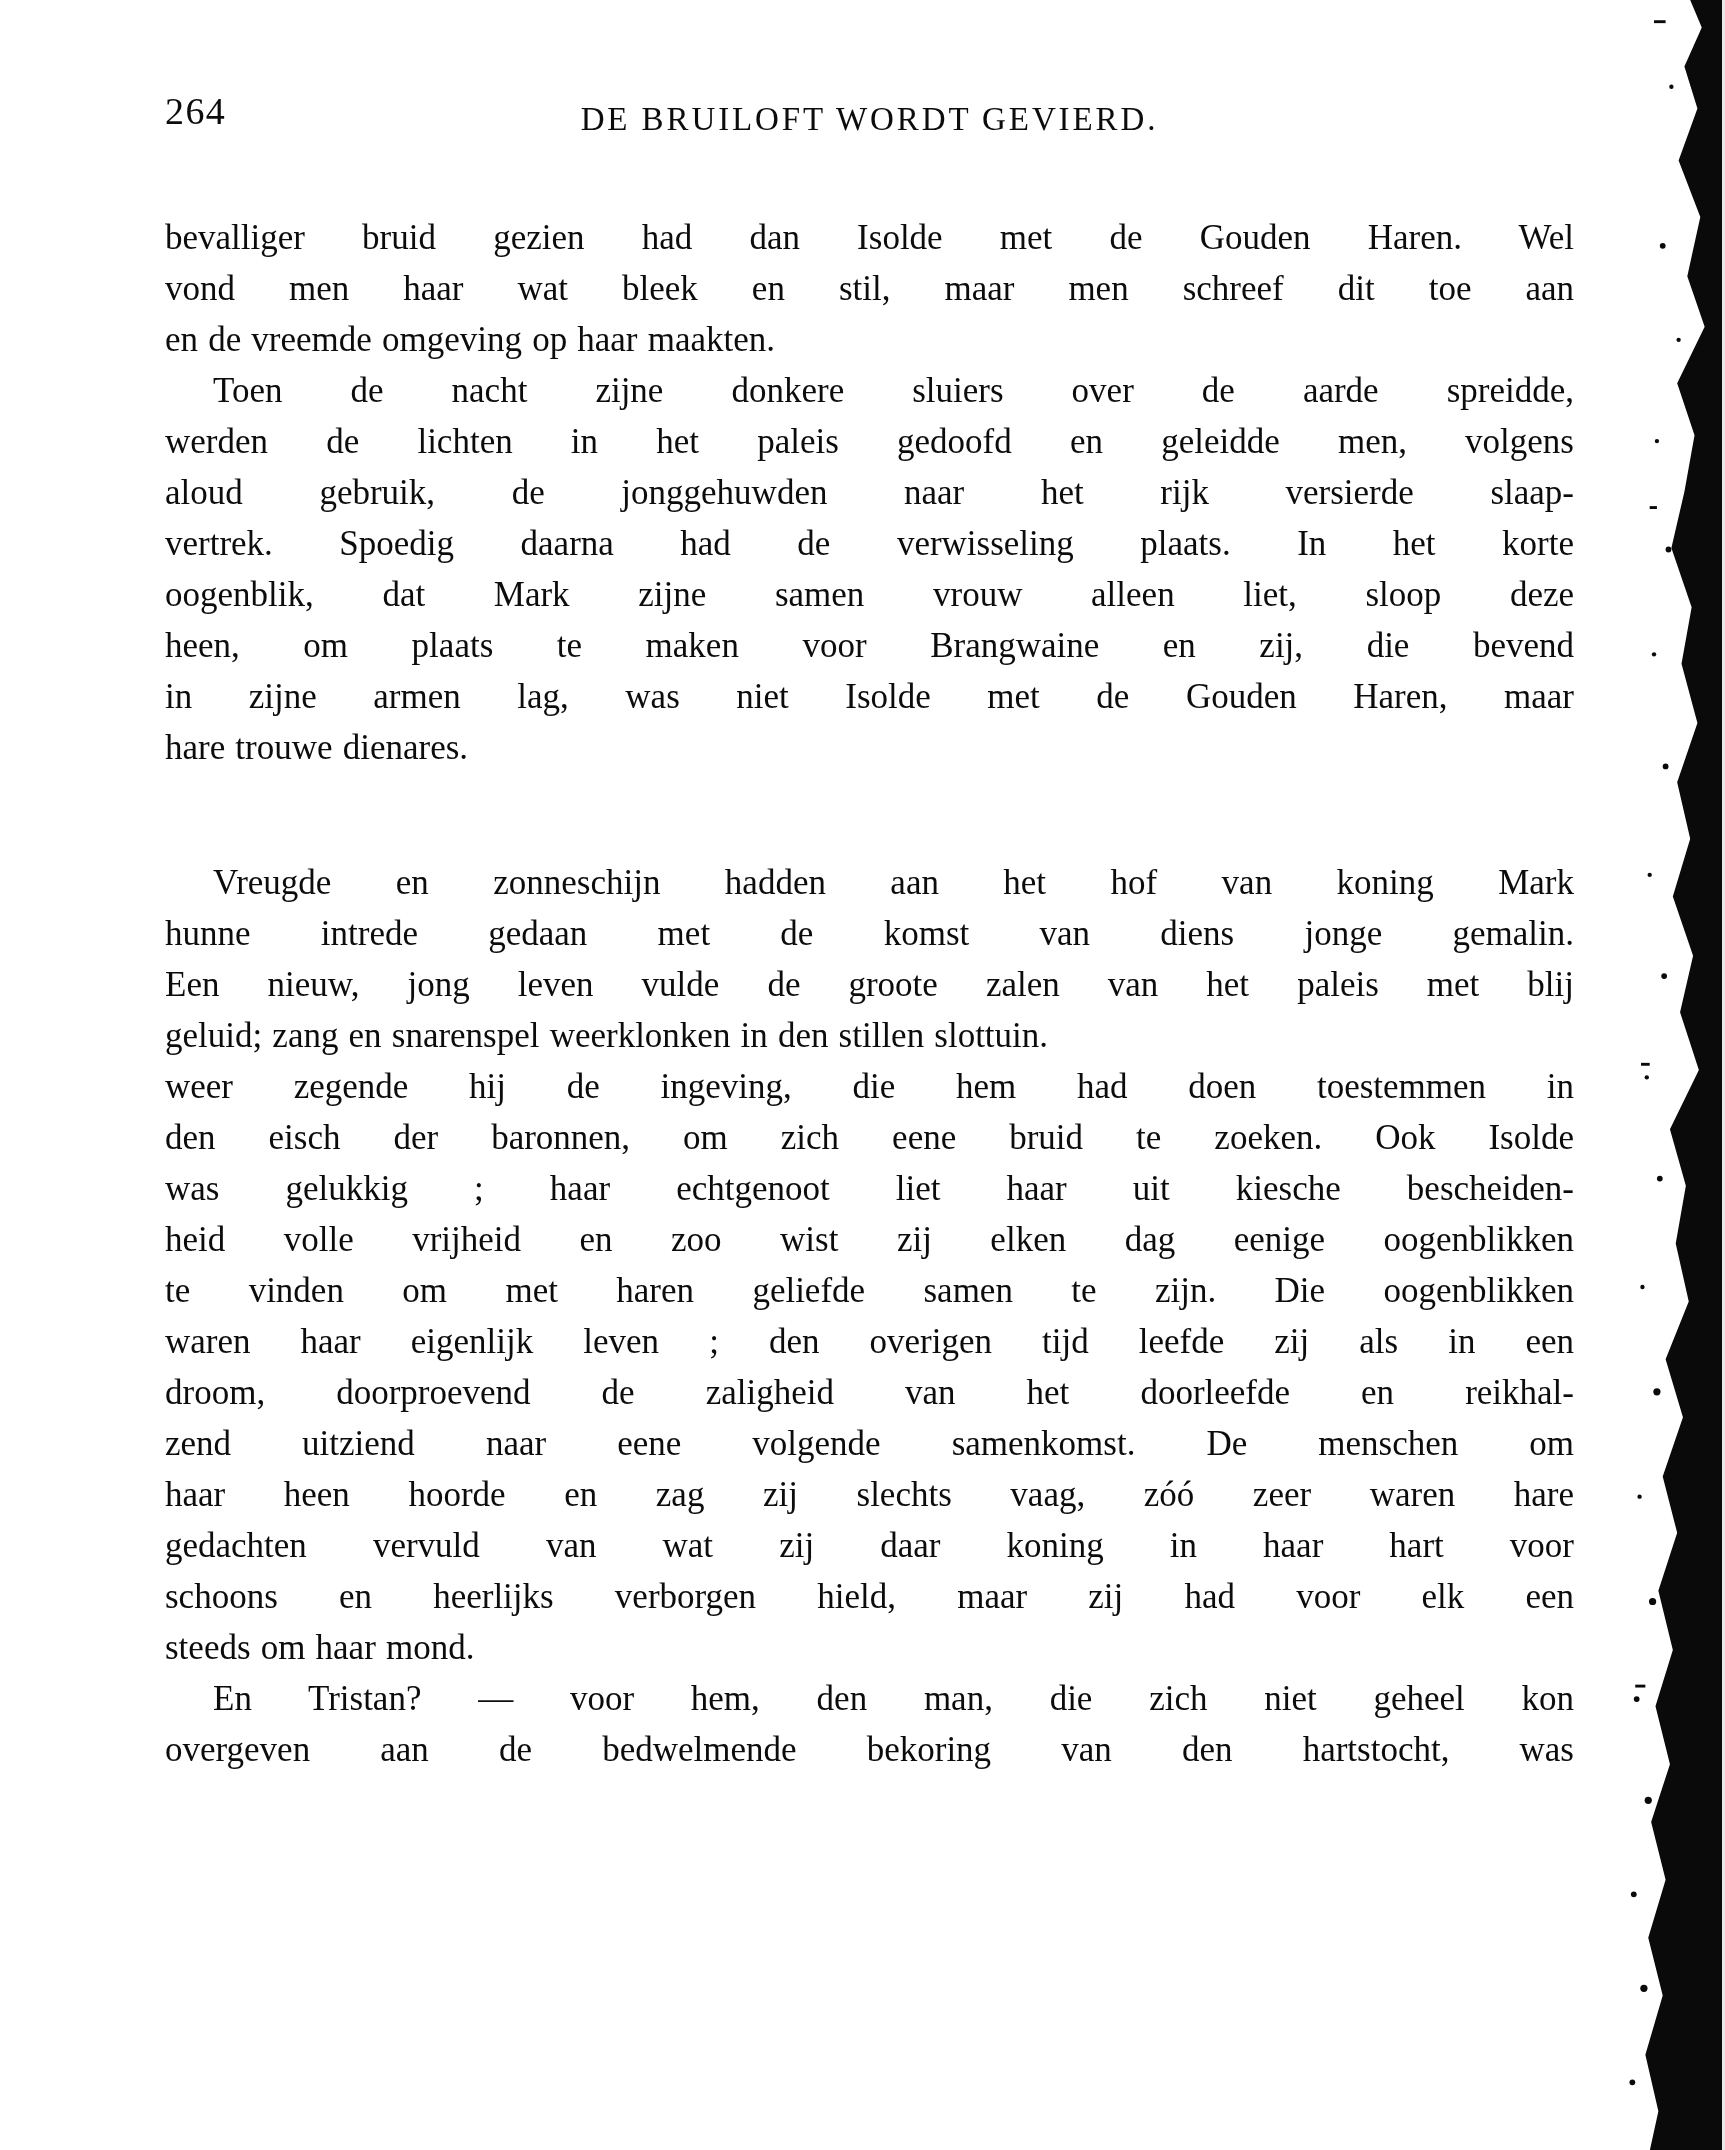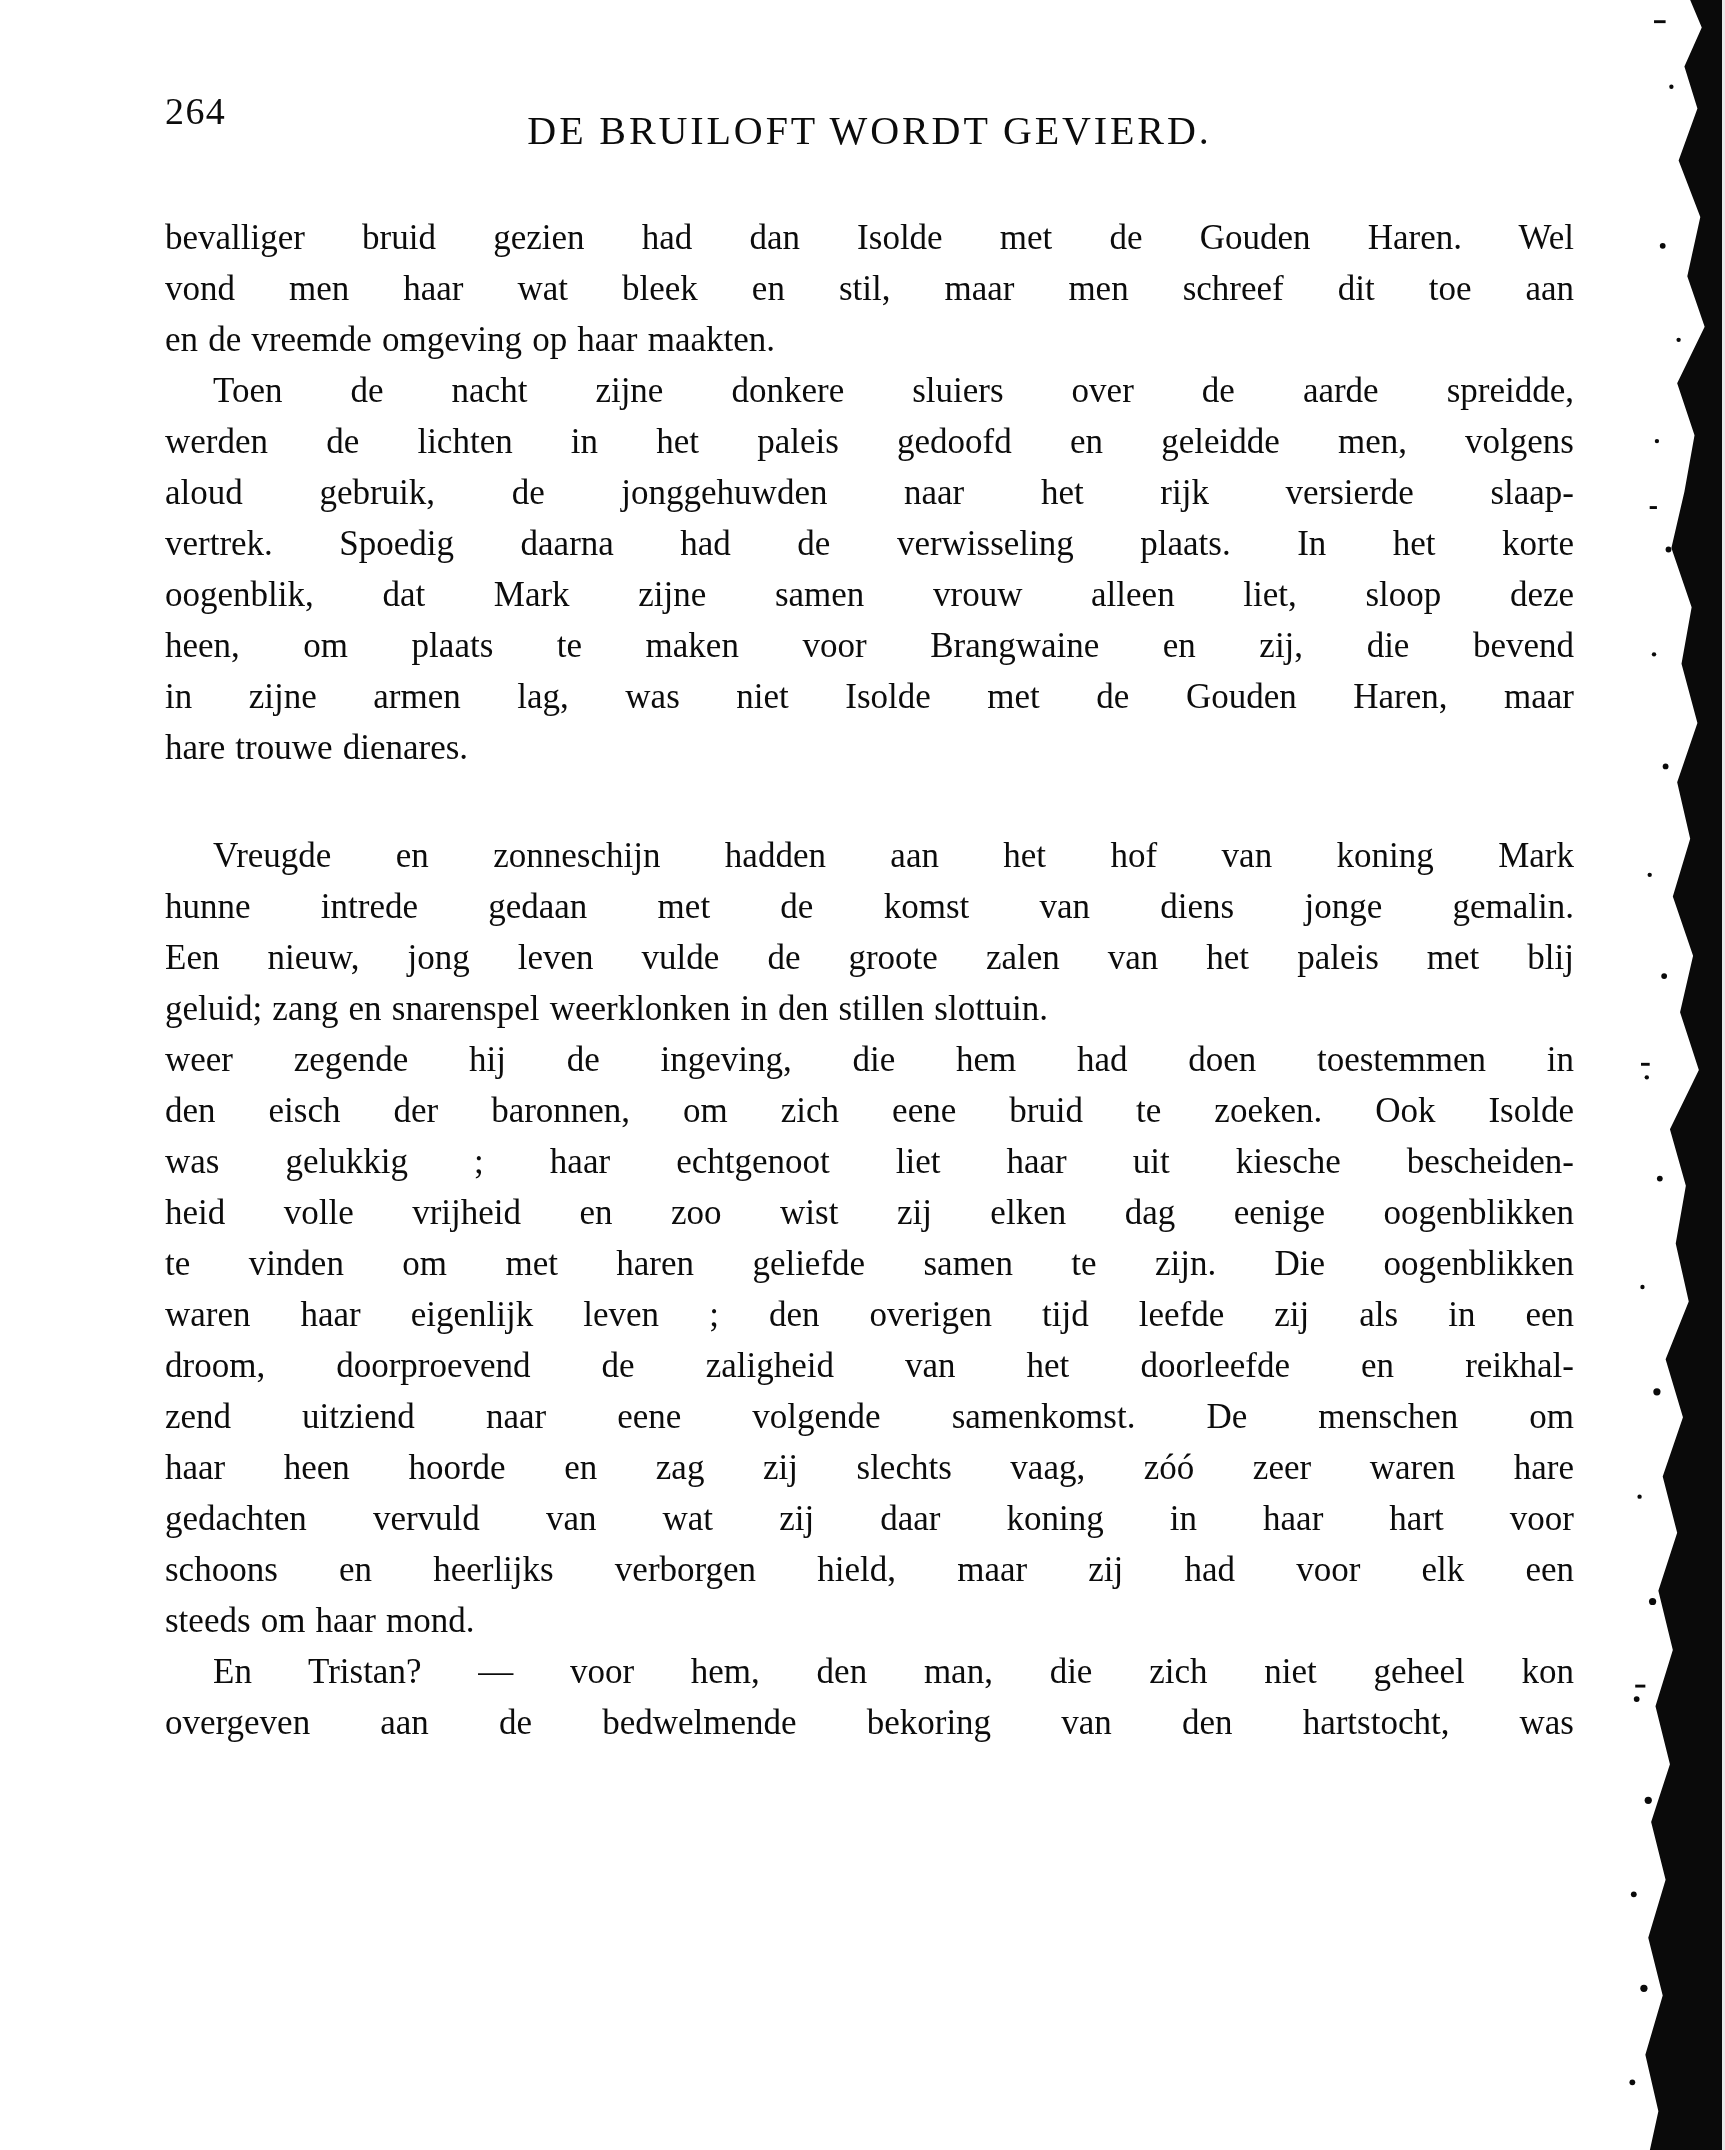--- a/index.html
+++ b/index.html
@@ -22,32 +22,32 @@
     position: absolute;
     left: 0;
     top: 4.3px;
     font-size: 38px;
     letter-spacing: 1.4px;
   }
   .running-title {
     position: absolute;
     left: 50%;
     transform: translateX(-50%);
-    top: 22px;
-    font-size: 40px;
+    top: 16px;
+    font-size: 33px;
     letter-spacing: 2.9px;
     white-space: nowrap;
   }
   .body-text {
     margin-top: 81px;
     font-size: 35px;
     line-height: 51px;
   }
   .para { margin: 0; }
-  .para.space-before { margin-top: 57px; }
+  .para.space-before { margin-top: 84px; }
   .line {
     text-align: justify;
     text-align-last: justify;
     word-spacing: 1.4px;
     white-space: normal;
   }
   .line.no-just { text-align-last: left; }
   .line.indent { text-indent: 48px; }
   .scan-edge {
     position: absolute;

